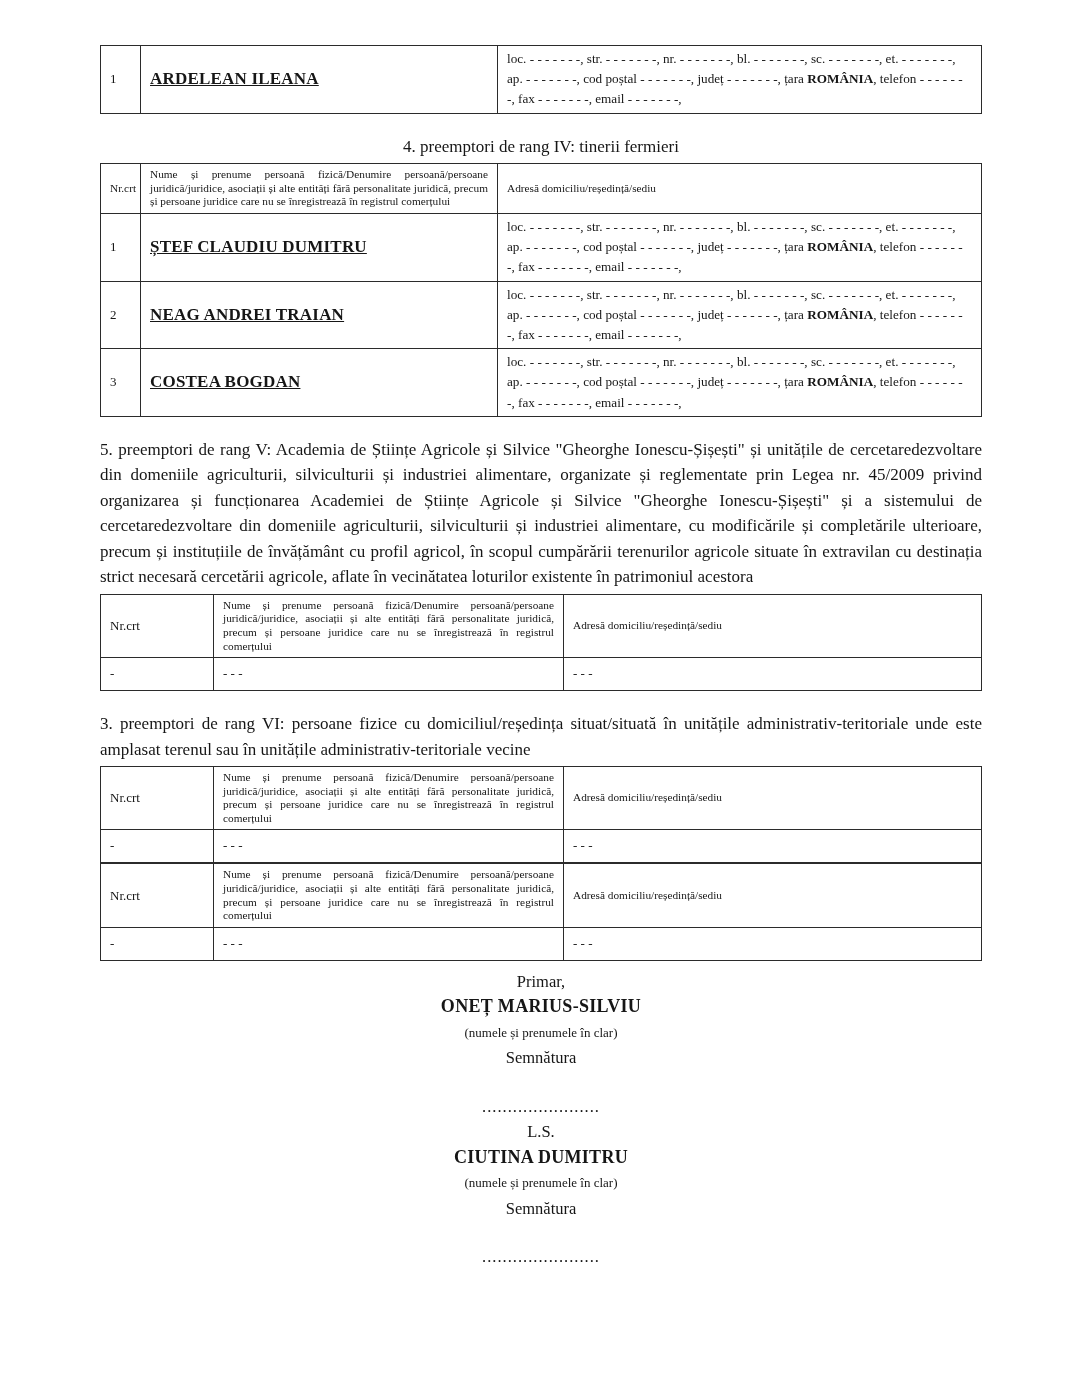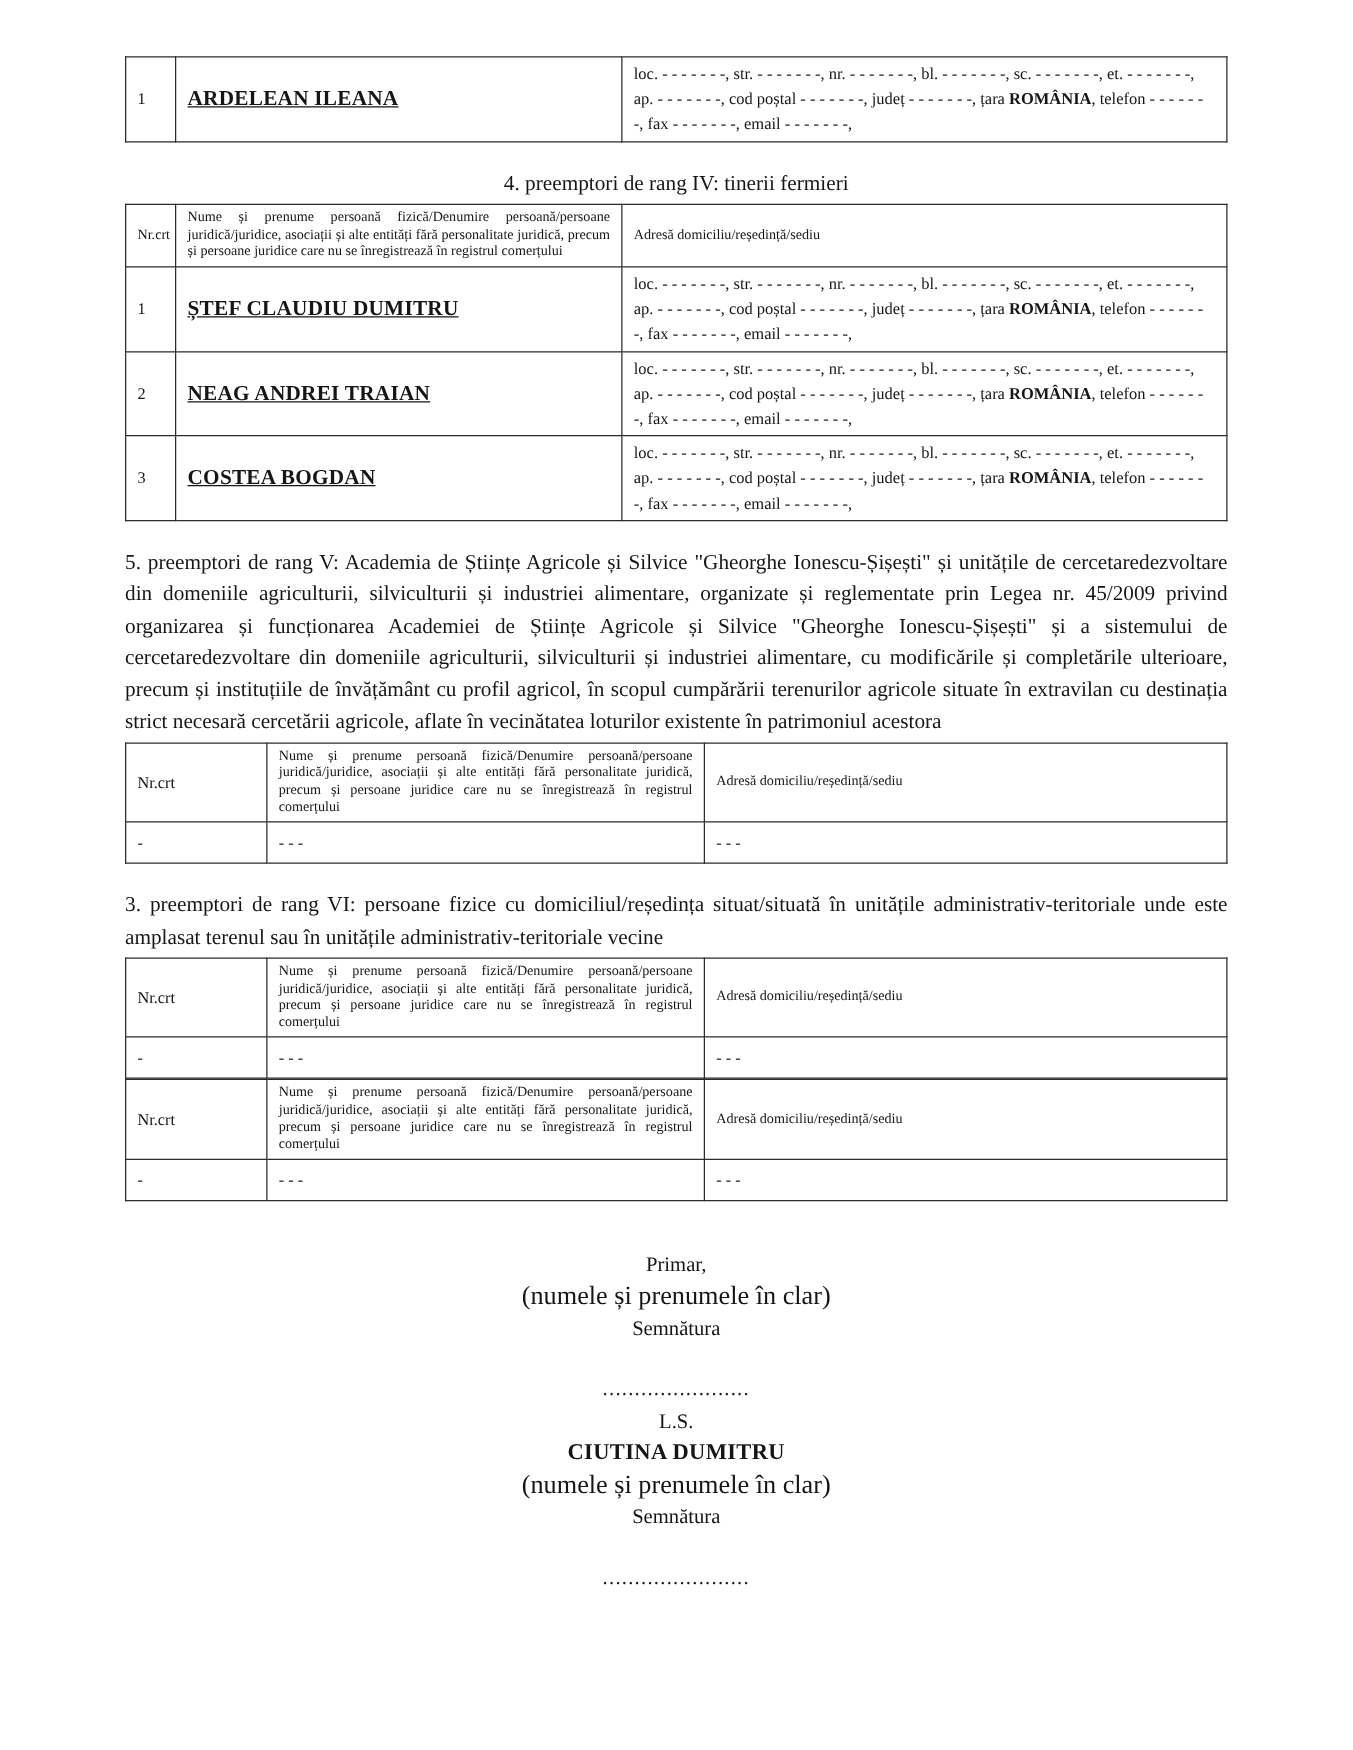--- a/index.html
+++ b/index.html
@@ -50,27 +50,27 @@
   .section-heading {
     font-size: 17px;
     line-height: 25.5px;
     margin: 20px 0 4px 0;
     text-align: justify;
   }
   .single-line { text-align: center; }
 
   
   .signature {
-    margin-top: 38px;
+    margin-top: 8px;
     text-align: center;
     font-size: 16.5px;
   }
   .sig-line  { line-height: 25.5px; }
   .sig-name  { font-weight: bold; font-size: 18px; letter-spacing: 0.3px; }
-  .sig-note  { font-size: 21px; text-align: center; }
+  .sig-note  { font-size: 13px; text-align: center; }
   .sig-gap   { height: 23px; }
   .sig-dots  { letter-spacing: 1px; }
 </style>
 </head>
 <body>
 
 <div class="page">
 
   <table class="doc-table">
     <colgroup>
@@ -179,20 +179,21 @@
     <tr>
       <td class="empty-cell">-</td>
       <td class="empty-cell">- - -</td>
       <td class="empty-cell">- - -</td>
     </tr>
   </tbody>
     </table>
 
   <div class="signature">
     <div class="sig-line">Primar,</div>
+    <div class="sig-line sig-name">ONEȚ MARIUS-SILVIU</div>
     <div class="sig-line sig-note">(numele și prenumele în clar)</div>
     <div class="sig-line">Semnătura</div>
     <div class="sig-gap"></div>
     <div class="sig-line sig-dots">.......................</div>
     <div class="sig-line">L.S.</div>
     <div class="sig-line sig-name">CIUTINA DUMITRU</div>
     <div class="sig-line sig-note">(numele și prenumele în clar)</div>
     <div class="sig-line">Semnătura</div>
     <div class="sig-gap"></div>
     <div class="sig-line sig-dots">.......................</div>

